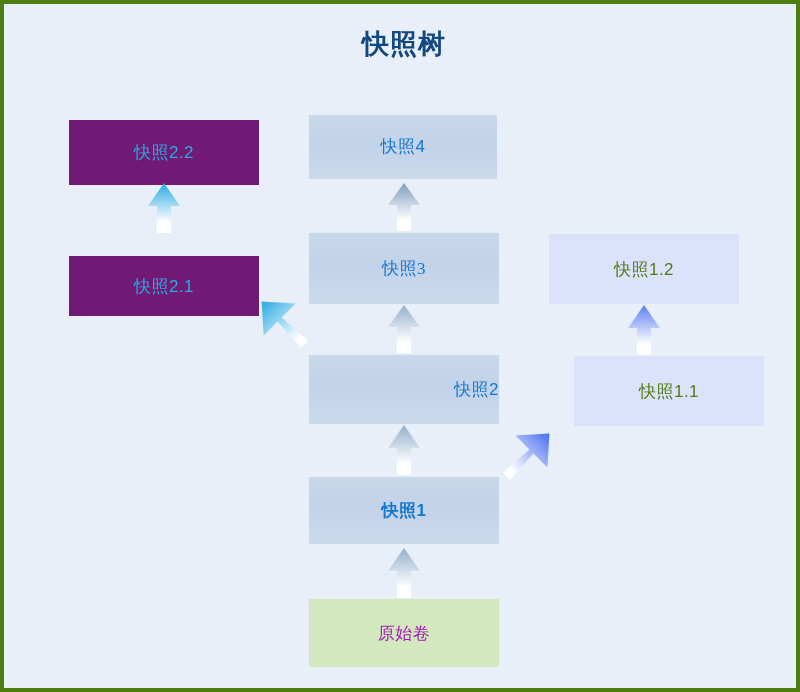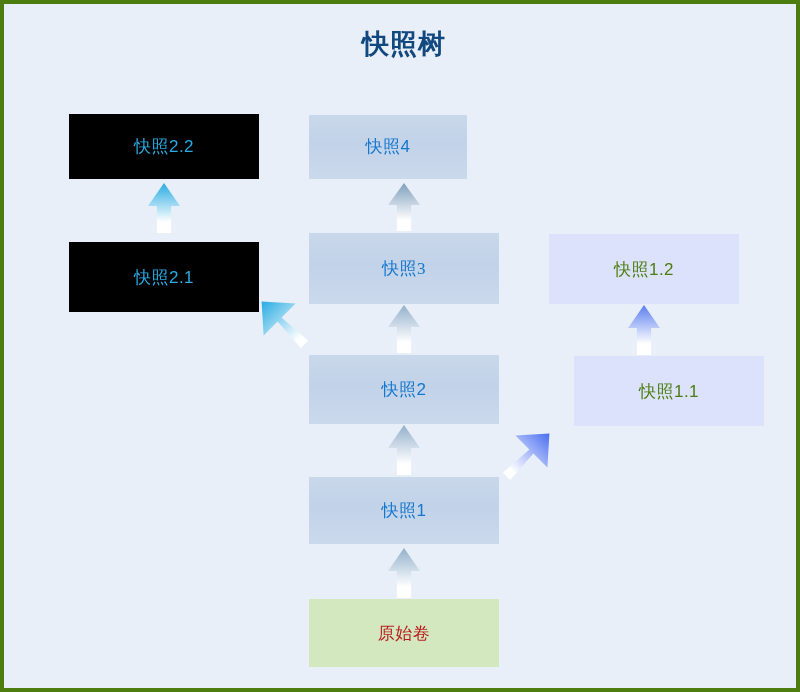--- a/index.html
+++ b/index.html
@@ -28,60 +28,61 @@
     user-select:none;
   }
   
   .n-trunk{
     background:linear-gradient(to bottom,#c9d8ea 0%,#c2d2e8 45%,#cbd9ec 100%);
     color:#1477cf;
     box-shadow:0 1px 0 rgba(255,255,255,.55) inset;
   }
   
   .n-left{
-    background:#000000;
+    background:#701a75;
     color:#2aabe3;
+    margin-top:6px;
   }
   
   .n-right{
     background:#dce2fb;
     color:#4d7c0f;
   }
   
   .n-root{
     background:#d4e8c0;
-    color:#b91c1c;
+    color:#a21caf;
   }
   .arrow{position:absolute;}
   .arrow svg{display:block;}
 </style>
 </head>
 <body>
 
 <div id="canvas">
 
   <div id="title">快照树</div>
 
   <div id="nodes-layer">
       <div class="node n-left" style="left: 65px; top: 110px; width: 190px; height: 65px;">
         <span>快照2.2</span>
       </div>
-      <div class="node n-left" style="left: 65px; top: 238px; width: 190px; height: 70px;">
+      <div class="node n-left" style="left: 65px; top: 246px; width: 190px; height: 60px;">
         <span>快照2.1</span>
       </div>
-      <div class="node n-trunk" style="left: 305px; top: 110px; width: 158px; height: 65px;">
+      <div class="node n-trunk" style="left: 305px; top: 110px; width: 188px; height: 65px;">
         <span>快照4</span>
       </div>
       <div class="node n-trunk" style="left: 305px; top: 228px; width: 190px; height: 72px; font-family: Liberation Serif, serif;">
         <span>快照3</span>
       </div>
-      <div class="node n-trunk" style="left: 305px; top: 350px; width: 190px; height: 70px;">
+      <div class="node n-trunk" style="left: 305px; top: 350px; width: 190px; height: 70px; justify-content: flex-end;">
         <span>快照2</span>
       </div>
-      <div class="node n-trunk" style="left: 305px; top: 472px; width: 190px; height: 68px;">
+      <div class="node n-trunk" style="left: 305px; top: 472px; width: 190px; height: 68px; font-weight: bold;">
         <span>快照1</span>
       </div>
       <div class="node n-right" style="left: 545px; top: 230px; width: 190px; height: 70px;">
         <span>快照1.2</span>
       </div>
       <div class="node n-right" style="left: 570px; top: 352px; width: 190px; height: 70px;">
         <span>快照1.1</span>
       </div>
       <div class="node n-root" style="left: 305px; top: 595px; width: 190px; height: 68px;">
         <span>原始卷</span>

